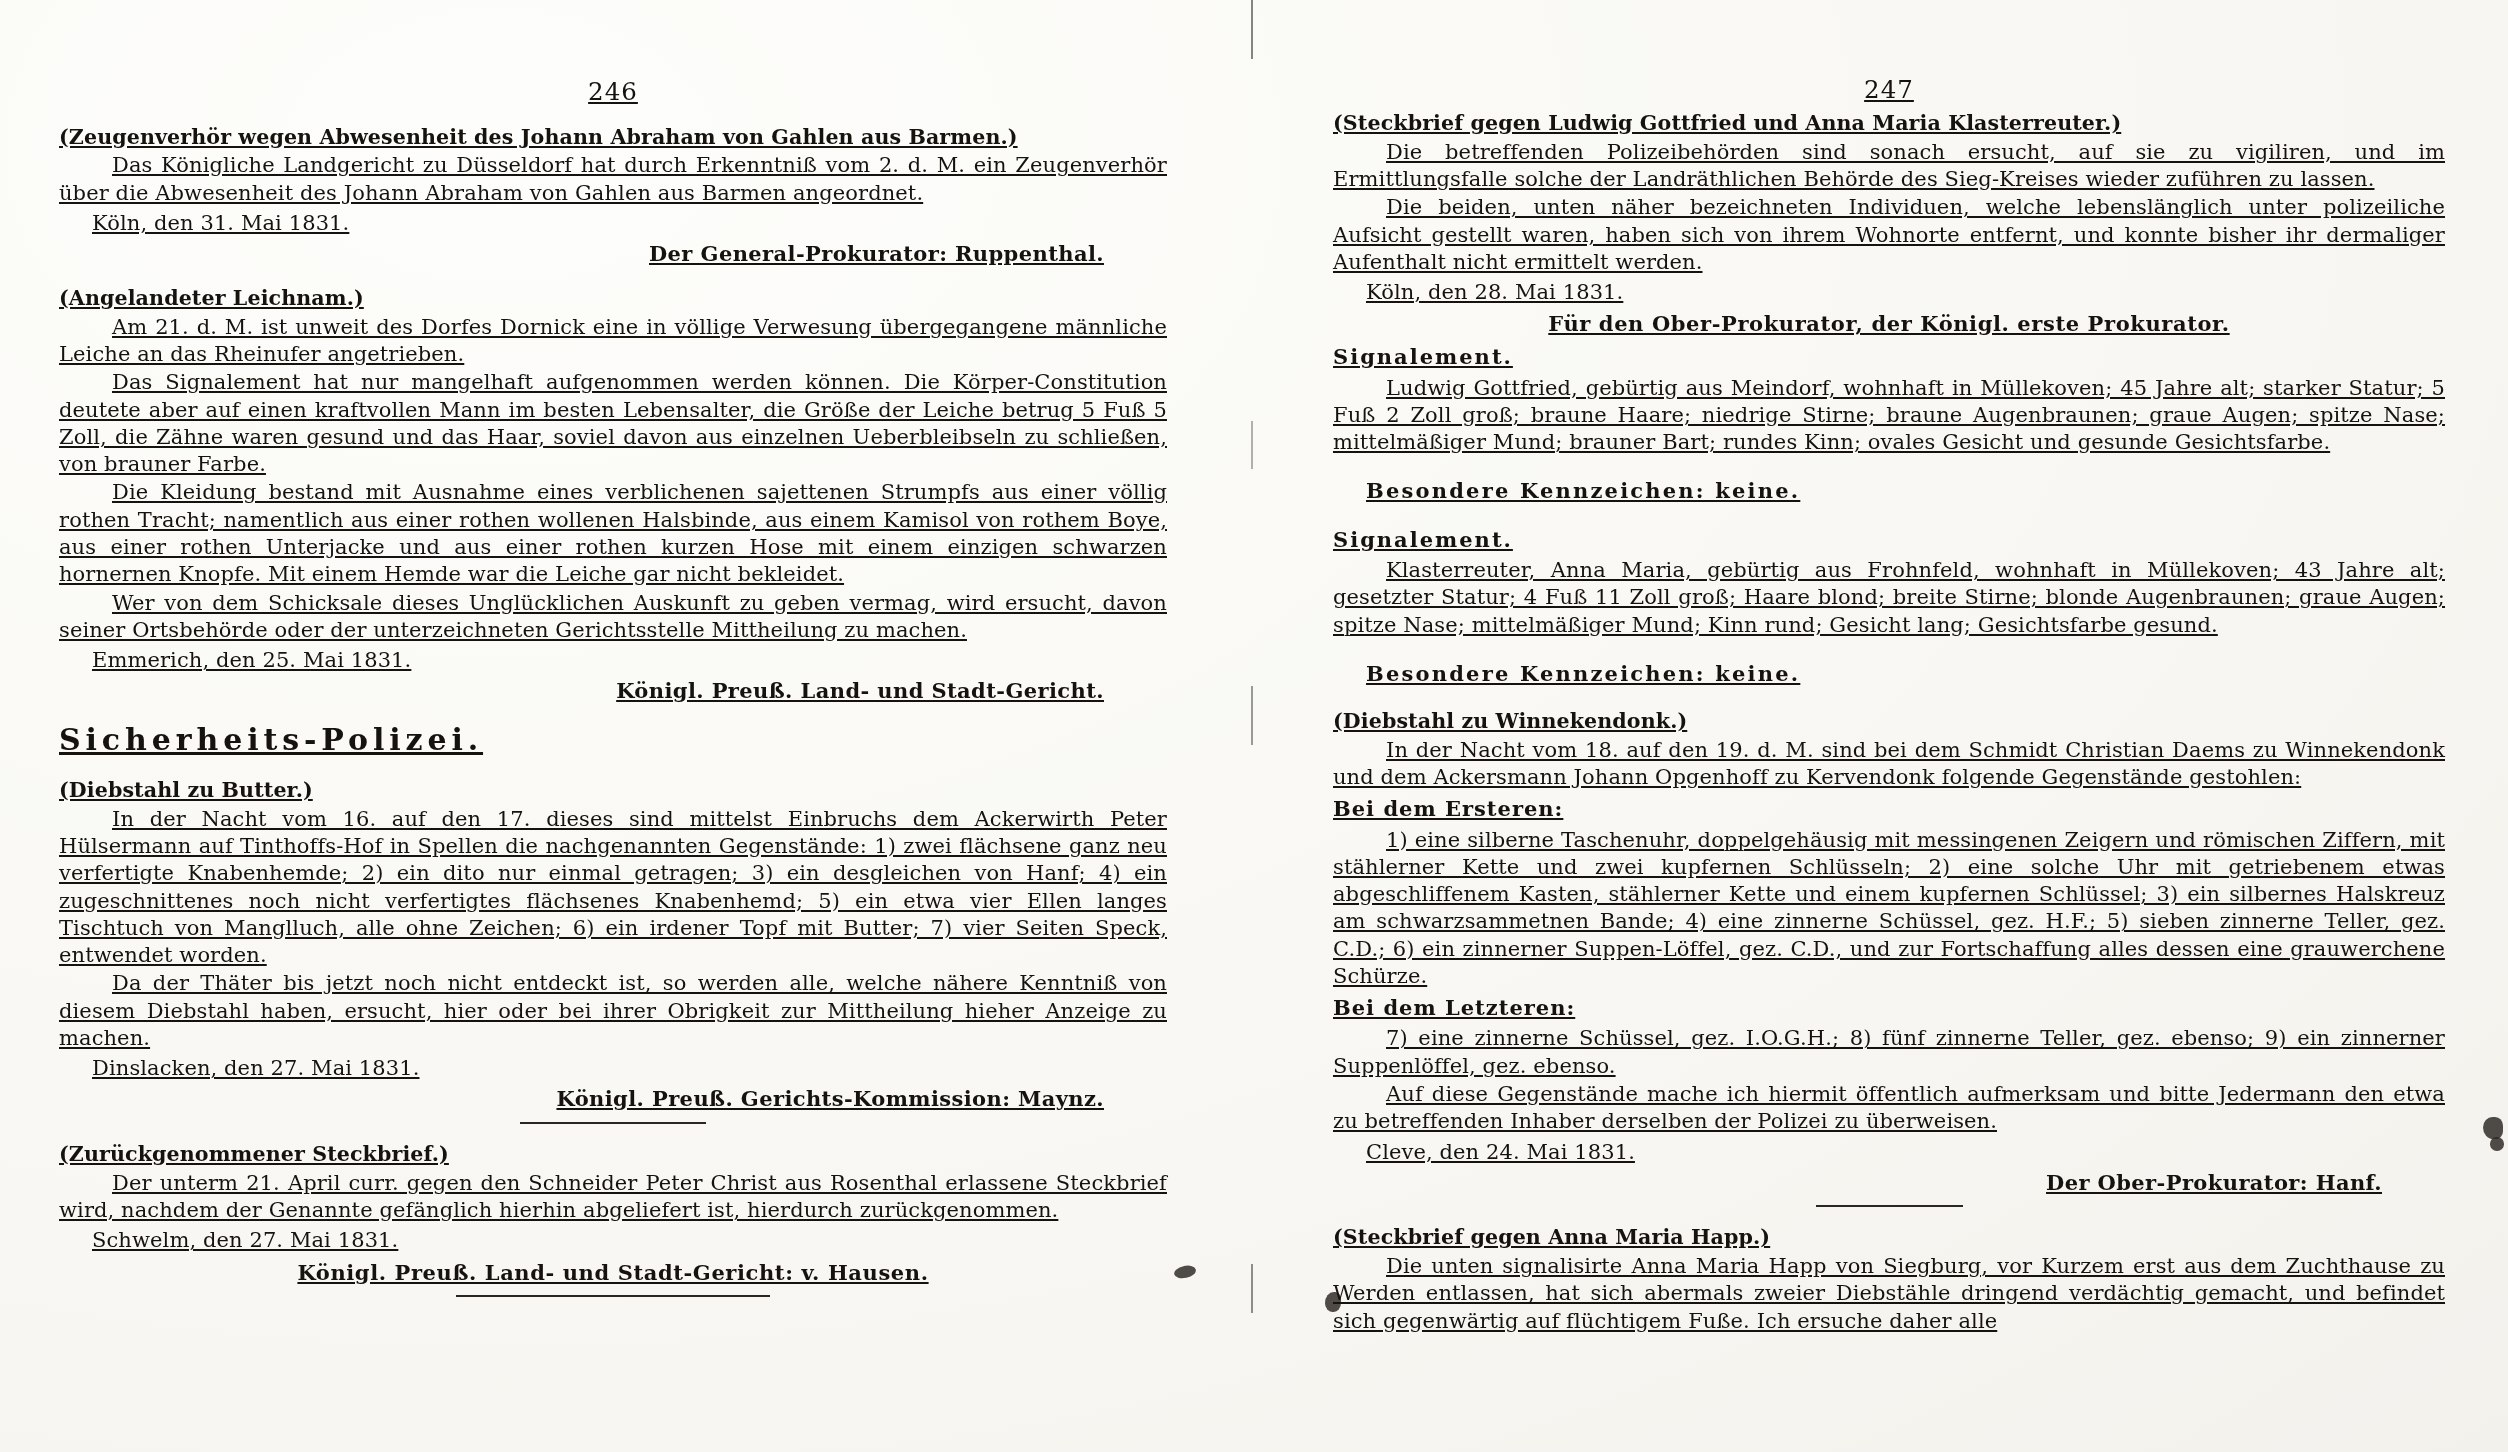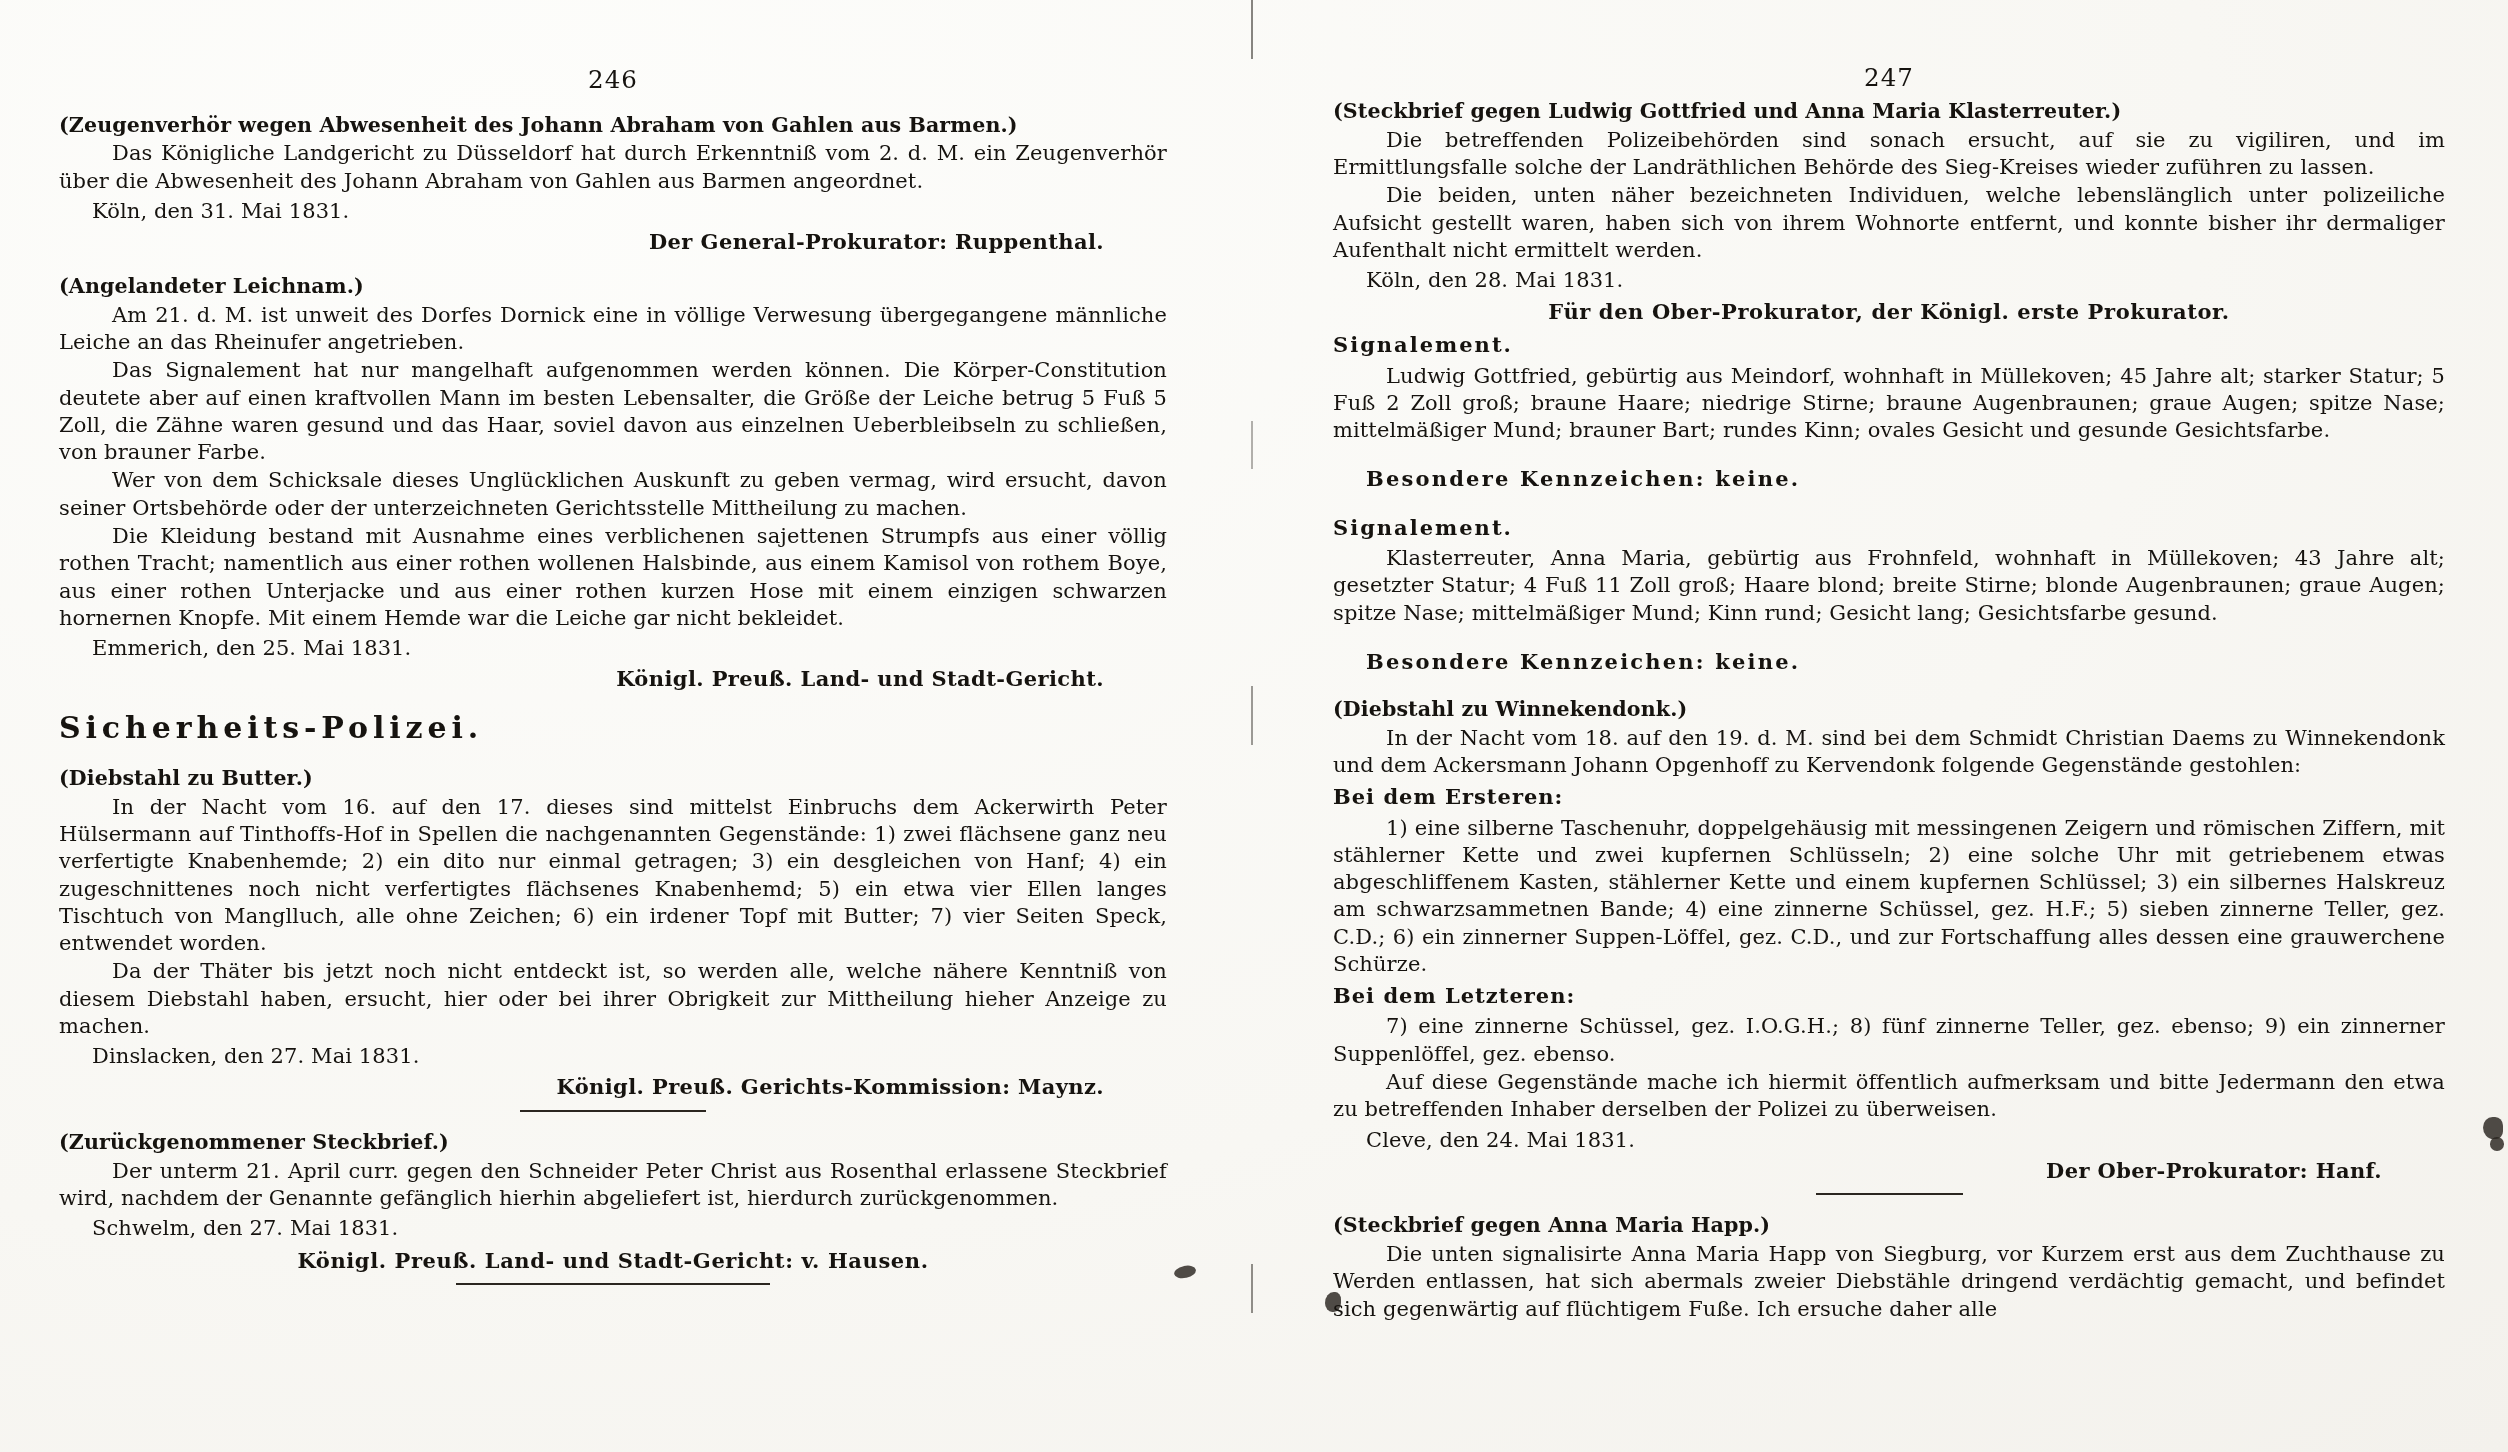--- a/index.html
+++ b/index.html
@@ -17,23 +17,24 @@
   }
   
   .page {
     position: absolute;
     inset: 0;
     background:
       radial-gradient(ellipse at 20% 10%, #fdfdfb 0%, #f8f7f3 60%, #f3f1ec 100%);
   }
   .col {
     position: absolute;
-    top: 0;
+    top: 12px;
     bottom: 0;
     box-sizing: border-box;
+    text-decoration: underline;
   }
   .col-left  { left: 59px;  width: 1108px; }
   .col-right { left: 1333px; width: 1112px; }
 
   
   .gutter {
     position: absolute;
     left: 1251px;
     top: 0;
     width: 2px;
@@ -147,22 +148,22 @@
         <div class="head">(Zeugenverhör wegen Abwesenheit des Johann Abraham von Gahlen aus Barmen.)</div>
         <p class="body">Das Königliche Landgericht zu Düsseldorf hat durch Erkenntniß vom 2. d. M. ein Zeugenverhör über die Abwesenheit des Johann Abraham von Gahlen aus Barmen angeordnet.</p>
         <p class="place">Köln, den 31. Mai 1831.</p>
         <p class="sig">Der General-Prokurator: Ruppenthal.</p>
       </div>
 
       <div>
         <div class="head">(Angelandeter Leichnam.)</div>
         <p class="body">Am 21. d. M. ist unweit des Dorfes Dornick eine in völlige Verwesung übergegangene männliche Leiche an das Rheinufer angetrieben.</p>
         <p class="body">Das Signalement hat nur mangelhaft aufgenommen werden können. Die Körper-Constitution deutete aber auf einen kraftvollen Mann im besten Lebensalter, die Größe der Leiche betrug 5 Fuß 5 Zoll, die Zähne waren gesund und das Haar, soviel davon aus einzelnen Ueberbleibseln zu schließen, von brauner Farbe.</p>
+        <p class="body">Die Kleidung bestand mit Ausnahme eines verblichenen sajettenen Strumpfs aus einer völlig rothen Tracht; namentlich aus einer rothen wollenen Halsbinde, aus einem Kamisol von rothem Boye, aus einer rothen Unterjacke und aus einer rothen kurzen Hose mit einem einzigen schwarzen hornernen Knopfe. Mit einem Hemde war die Leiche gar nicht bekleidet.</p>
         <p class="body">Wer von dem Schicksale dieses Unglücklichen Auskunft zu geben vermag, wird ersucht, davon seiner Ortsbehörde oder der unterzeichneten Gerichtsstelle Mittheilung zu machen.</p>
-        <p class="body">Die Kleidung bestand mit Ausnahme eines verblichenen sajettenen Strumpfs aus einer völlig rothen Tracht; namentlich aus einer rothen wollenen Halsbinde, aus einem Kamisol von rothem Boye, aus einer rothen Unterjacke und aus einer rothen kurzen Hose mit einem einzigen schwarzen hornernen Knopfe. Mit einem Hemde war die Leiche gar nicht bekleidet.</p>
         <p class="place">Emmerich, den 25. Mai 1831.</p>
         <p class="sig">Königl. Preuß. Land- und Stadt-Gericht.</p>
       </div>
 
       <div class="sectiontitle">Sicherheits-Polizei.</div>
 
       <div>
         <div class="head">(Diebstahl zu Butter.)</div>
         <p class="body">In der Nacht vom 16. auf den 17. dieses sind mittelst Einbruchs dem Ackerwirth Peter Hülsermann auf Tinthoffs-Hof in Spellen die nachgenannten Gegenstände: 1) zwei flächsene ganz neu verfertigte Knabenhemde; 2) ein dito nur einmal getragen; 3) ein desgleichen von Hanf; 4) ein zugeschnittenes noch nicht verfertigtes flächsenes Knabenhemd; 5) ein etwa vier Ellen langes Tischtuch von Manglluch, alle ohne Zeichen; 6) ein irdener Topf mit Butter; 7) vier Seiten Speck, entwendet worden.</p>
         <p class="body">Da der Thäter bis jetzt noch nicht entdeckt ist, so werden alle, welche nähere Kenntniß von diesem Diebstahl haben, ersucht, hier oder bei ihrer Obrigkeit zur Mittheilung hieher Anzeige zu machen.</p>

